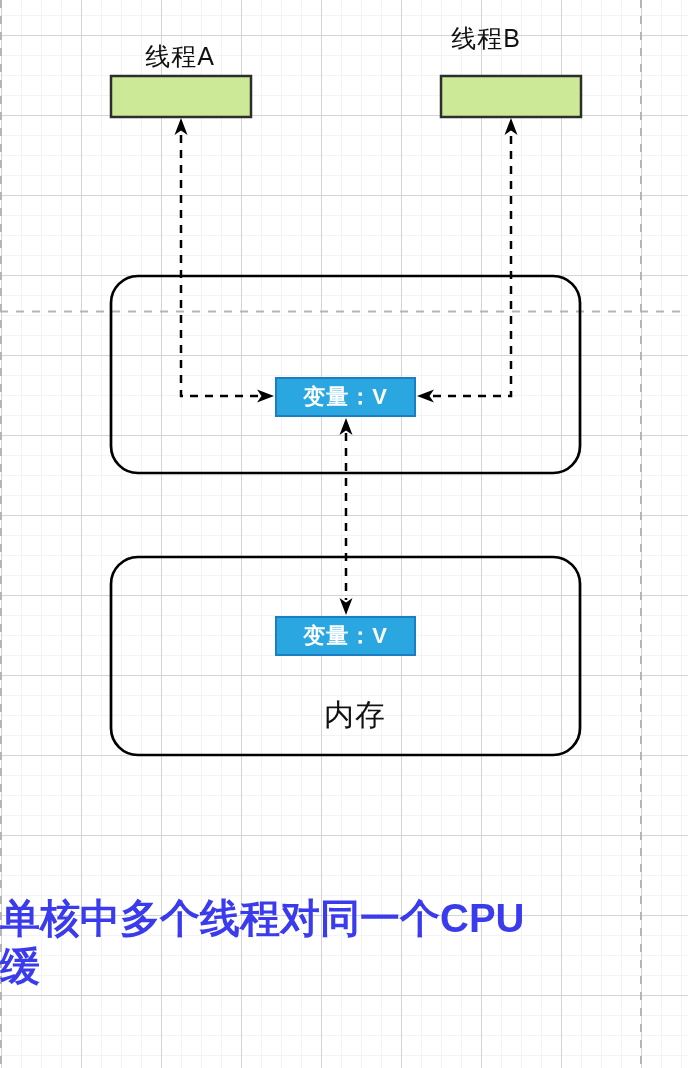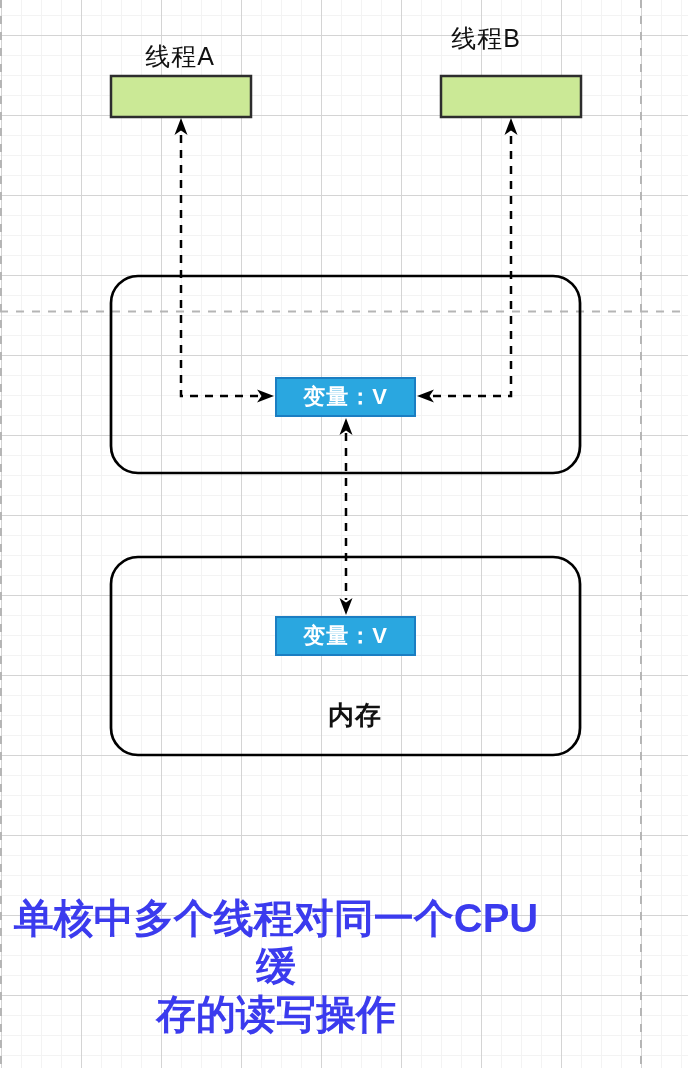--- a/index.html
+++ b/index.html
@@ -37,23 +37,23 @@
     position:absolute;z-index:2;display:flex;align-items:center;justify-content:center;
     color:#111111;font-size:25px;letter-spacing:1px;
   }
   .var-box{
     position:absolute;z-index:2;display:flex;align-items:center;justify-content:center;
     left-width:141px;
     background:var(--variable-box-fill);border:2px solid var(--variable-box-border);
     box-sizing:border-box;color:var(--variable-text);font-size:22px;font-weight:bold;
     letter-spacing:1px;
   }
-  .memory-label{font-size:26px;font-weight:bold;}
+  .memory-label{font-size:30px;}
   .caption{
-    position:absolute;z-index:2;left:0;top:894px;width:552px;text-align:center;
+    position:absolute;z-index:2;left:0;top:894px;width:552px;
     color:var(--caption-text);font-size:40px;font-weight:bold;line-height:48px;
   }
 </style>
 </head>
 <body>
 
 <svg class="overlay" viewBox="0 0 688 1068">
 
   <path class="page-line" d="M1,0 V1068"></path>
   <path class="page-line" d="M641,0 V1068"></path>
@@ -84,14 +84,13 @@
 <div class="label" style="left:416px;top:21px;width:140px;height:34px;">线程B</div>
 
 <div class="var-box" style="left:275px;top:377px;width:141px;height:40px;">变量：V</div>
 
 <div class="var-box" style="left:275px;top:616px;width:141px;height:40px;">变量：V</div>
 
 <div class="label memory-label" style="left:285px;top:697px;width:140px;height:36px;">内存</div>
 
 <div class="caption">
   <div>单核中多个线程对同一个CPU缓</div>
-  <div>存的读写操作</div>
 </div>
 
 </body></html>

